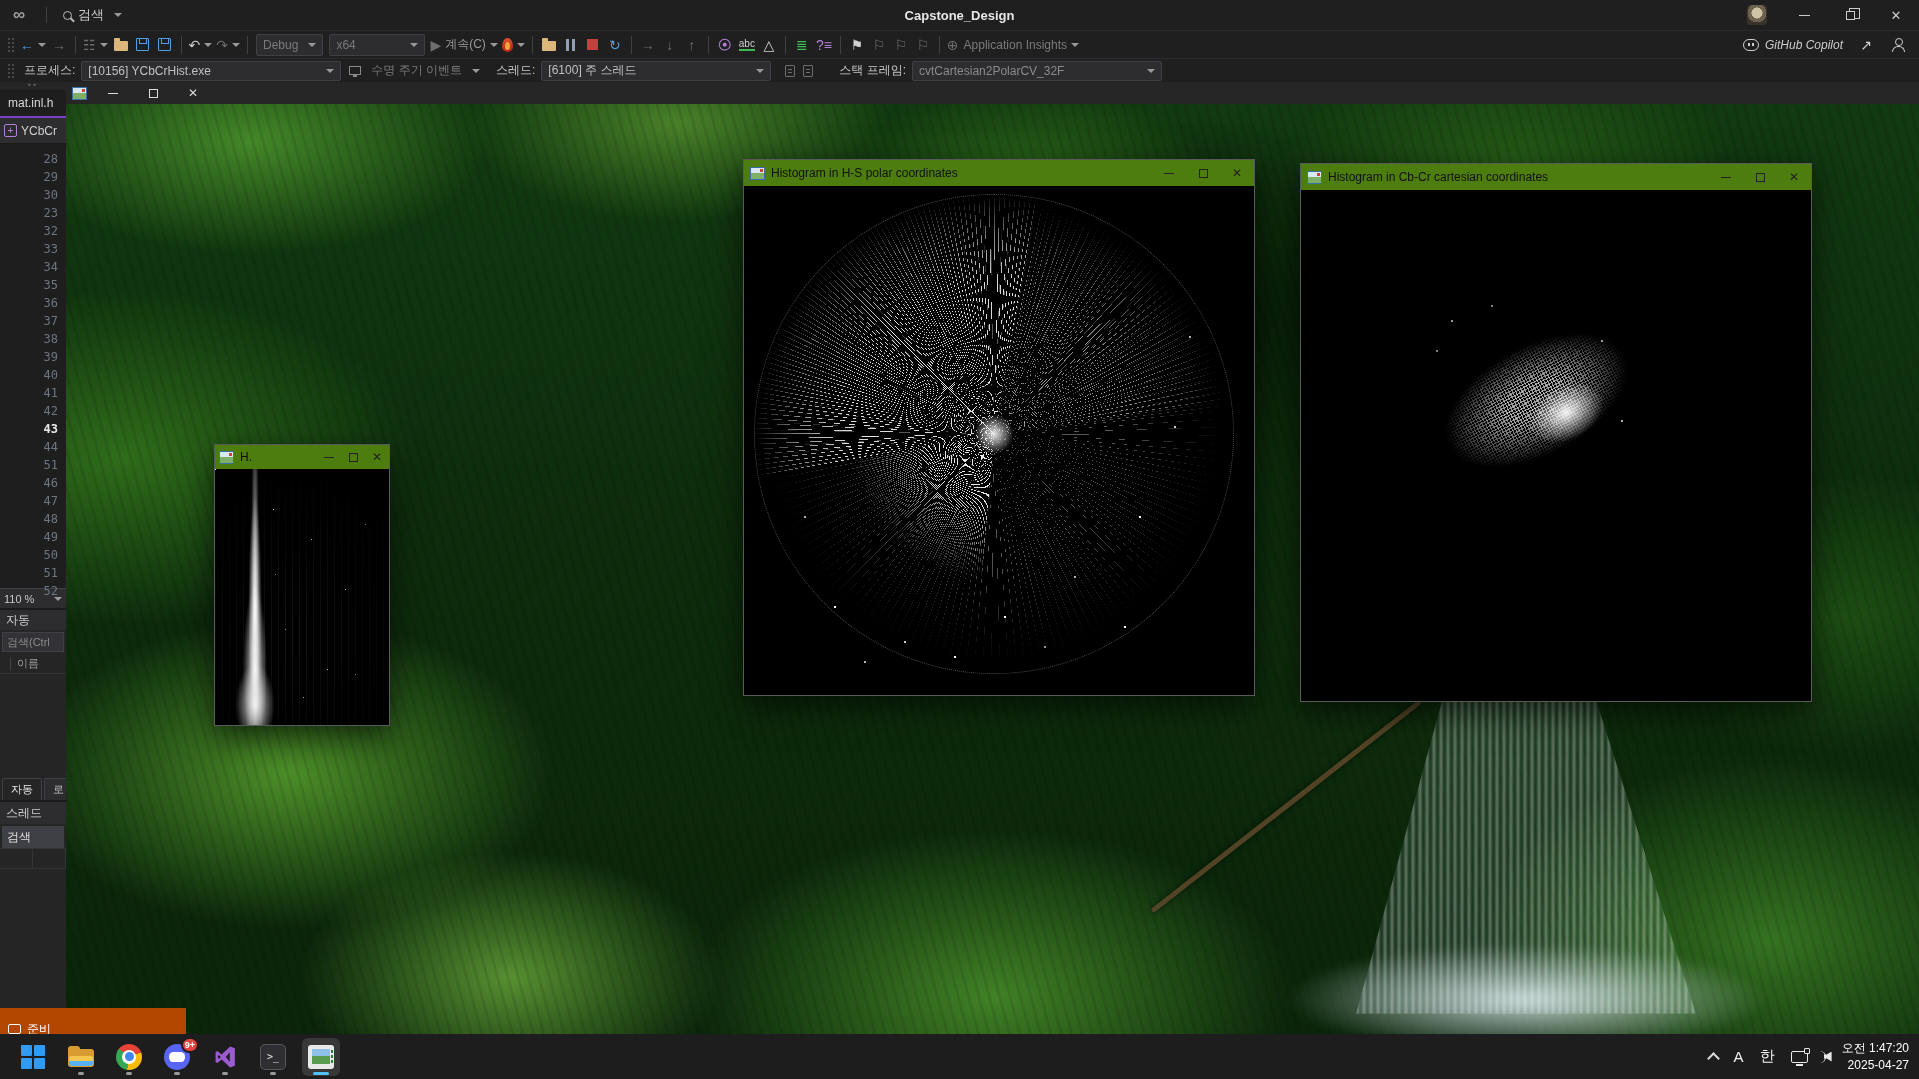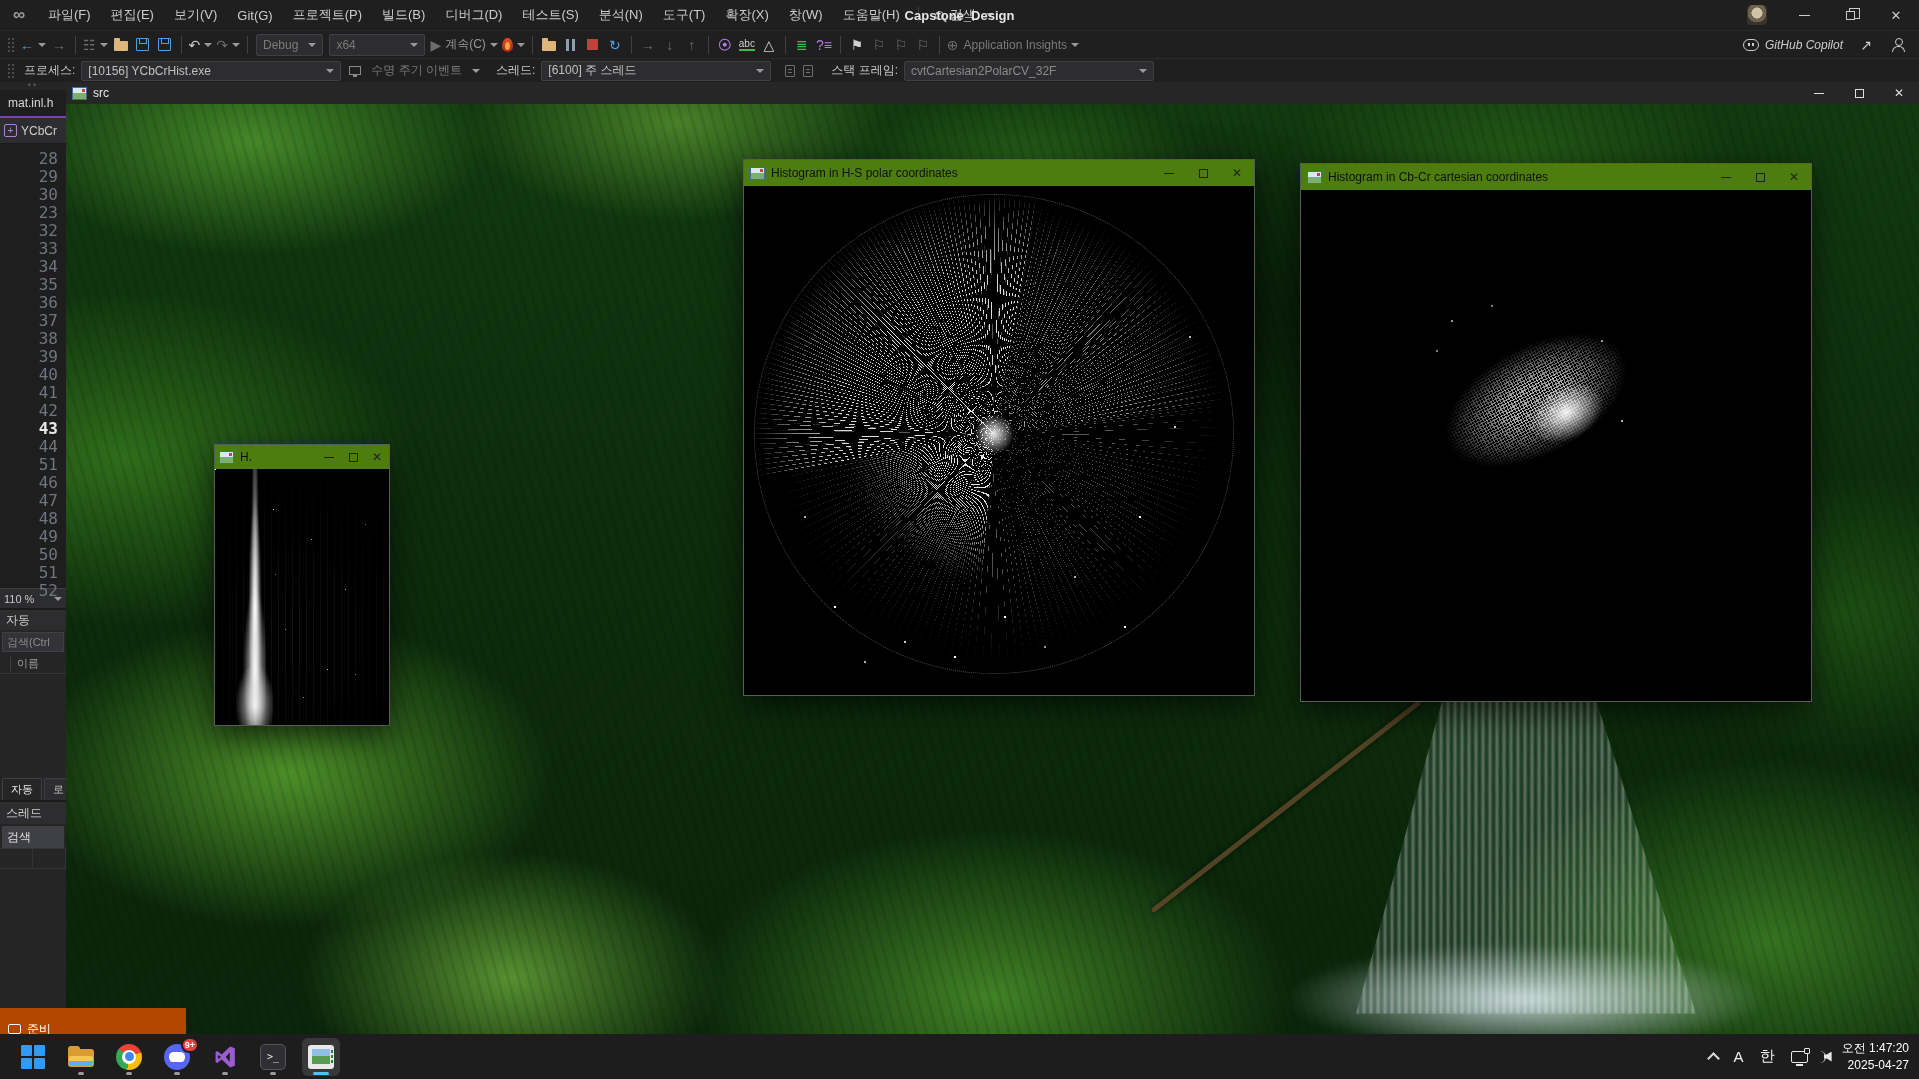--- a/index.html
+++ b/index.html
@@ -81,21 +81,21 @@
     color:#ccc; overflow:hidden; }
   .strip-grip { height:8px; text-align:center; color:#5a5a5a; font-size:9px; line-height:6px; letter-spacing:2px; }
   .tab-file { height:28px; background:#1e1e1e; border-bottom:2px solid #7b3fbf; display:flex; align-items:center;
     padding-left:8px; font-size:12px; color:#d8d8d8; white-space:nowrap; overflow:hidden; }
   .tab-file2 { height:26px; background:#2d2d30; display:flex; align-items:center; gap:4px; padding-left:4px;
     font-size:12px; color:#cfcfcf; white-space:nowrap; overflow:hidden; border-bottom:1px solid #1a1a1a; }
   .plus-ico { width:13px; height:13px; border:1px solid #b180d7; color:#b180d7; font-size:10px; line-height:11px;
     text-align:center; border-radius:2px; flex:0 0 auto; }
   .gutter { background:#1e1e1e; height:444px; padding:6px 8px 0 0; }
   .gutter .ln { height:18px; line-height:18px; text-align:right; color:#6e7681;
-    font-family:"DejaVu Sans Mono","Liberation Mono",monospace; font-size:16px; }
+    font-family:"DejaVu Sans Mono","Liberation Mono",monospace; font-size:12px; }
   .gutter .ln.current { color:#e8e8e8; font-weight:bold; }
   .zoom-box { height:20px; background:#2d2d30; border-top:1px solid #3f3f46; display:flex; align-items:center;
     padding:0 4px; font-size:11px; color:#c8c8c8; justify-content:space-between; }
   .panel-title { height:22px; background:#2d2d30; border-top:2px solid #1a1a1a; display:flex; align-items:center;
     padding-left:6px; font-size:12px; color:#cfcfcf; }
   .panel-search { height:20px; margin:2px 2px; background:#333337; border:1px solid #3f3f46;
     display:flex; align-items:center; padding-left:4px; font-size:11px; color:#8a8a8a; white-space:nowrap; overflow:hidden; }
   .col-head { height:20px; display:flex; align-items:center; font-size:11px; color:#9d9d9d;
     border-bottom:1px solid #333337; }
   .col-head .vline { width:1px; height:14px; background:#3f3f46; margin:0 6px 0 10px; }
@@ -266,35 +266,20 @@
   .spk-waves { width:6px; height:12px; border-right:1.5px solid #e8e8e8; border-radius:0 8px 8px 0; margin-left:-12px; }
   .clock { text-align:right; font-size:12px; line-height:1.35; color:#fff; }
 </style>
 </head>
 <body>
 
 <div id="screen">
 
   <header class="menubar">
     <div class="vs-logo">∞</div>
-    <ul class="menu">
-        <li>파일(F)</li>
-        <li>편집(E)</li>
-        <li>보기(V)</li>
-        <li>Git(G)</li>
-        <li>프로젝트(P)</li>
-        <li>빌드(B)</li>
-        <li>디버그(D)</li>
-        <li>테스트(S)</li>
-        <li>분석(N)</li>
-        <li>도구(T)</li>
-        <li>확장(X)</li>
-        <li>창(W)</li>
-        <li>도움말(H)</li>
-      </ul>
     <div class="menu-sep"></div>
     <div class="menu-search">
       <span class="lens"></span>
       <span>검색</span>
       <span class="caret"></span>
     </div>
     <div class="vs-title">Capstone_Design</div>
     <div class="win-ctrls">
       <div class="avatar"></div>
       <div class="wbtn">
@@ -443,21 +428,21 @@
     <span class="mon-ico"></span>
     <span class="dlabel dim-text">수명 주기 이벤트</span>
     <span class="caret"></span>
     <span class="dlabel" style="margin-left:16px;">스레드:</span>
     <span class="dcombo" style="width:230px;">
       <span>[6100] 주 스레드</span>
         <span class="caret"></span>
     </span>
     <span class="doc-ico" style="margin-left:14px;"></span>
     <span class="doc-ico"></span>
-    <span class="dlabel" style="margin-left:14px;">스택 프레임:</span>
+    <span class="dlabel" style="margin-left:22px;">스택 프레임:</span>
     <span class="dcombo dim" style="width:250px;color:#8a8a8a;">
       <span>cvtCartesian2PolarCV_32F</span>
         <span class="caret"></span>
     </span>
   </div>
 
   <div class="left-strip">
     <div class="strip-grip">••</div>
     <div class="tab-file">mat.inl.h</div>
     <div class="tab-file2">
@@ -517,21 +502,20 @@
   </div>
 
   <div class="status-strip">
     <span class="bubble-ico"></span>
     <span>준비</span>
   </div>
 
   <div style="position:absolute;left:66px;top:82px;width:1853px;height:952px;z-index:10;">
     <div class="cv-titlebar dark">
       <span class="cv-ico"></span>
-      <span class="cv-title">src</span>
       <span class="cv-btns">
         <span class="cv-btn">
             <span class="bar-min"></span>
           </span>
         <span class="cv-btn">
             <span class="box-max"></span>
           </span>
         <span class="cv-btn">✕</span>
       </span>
     </div>

